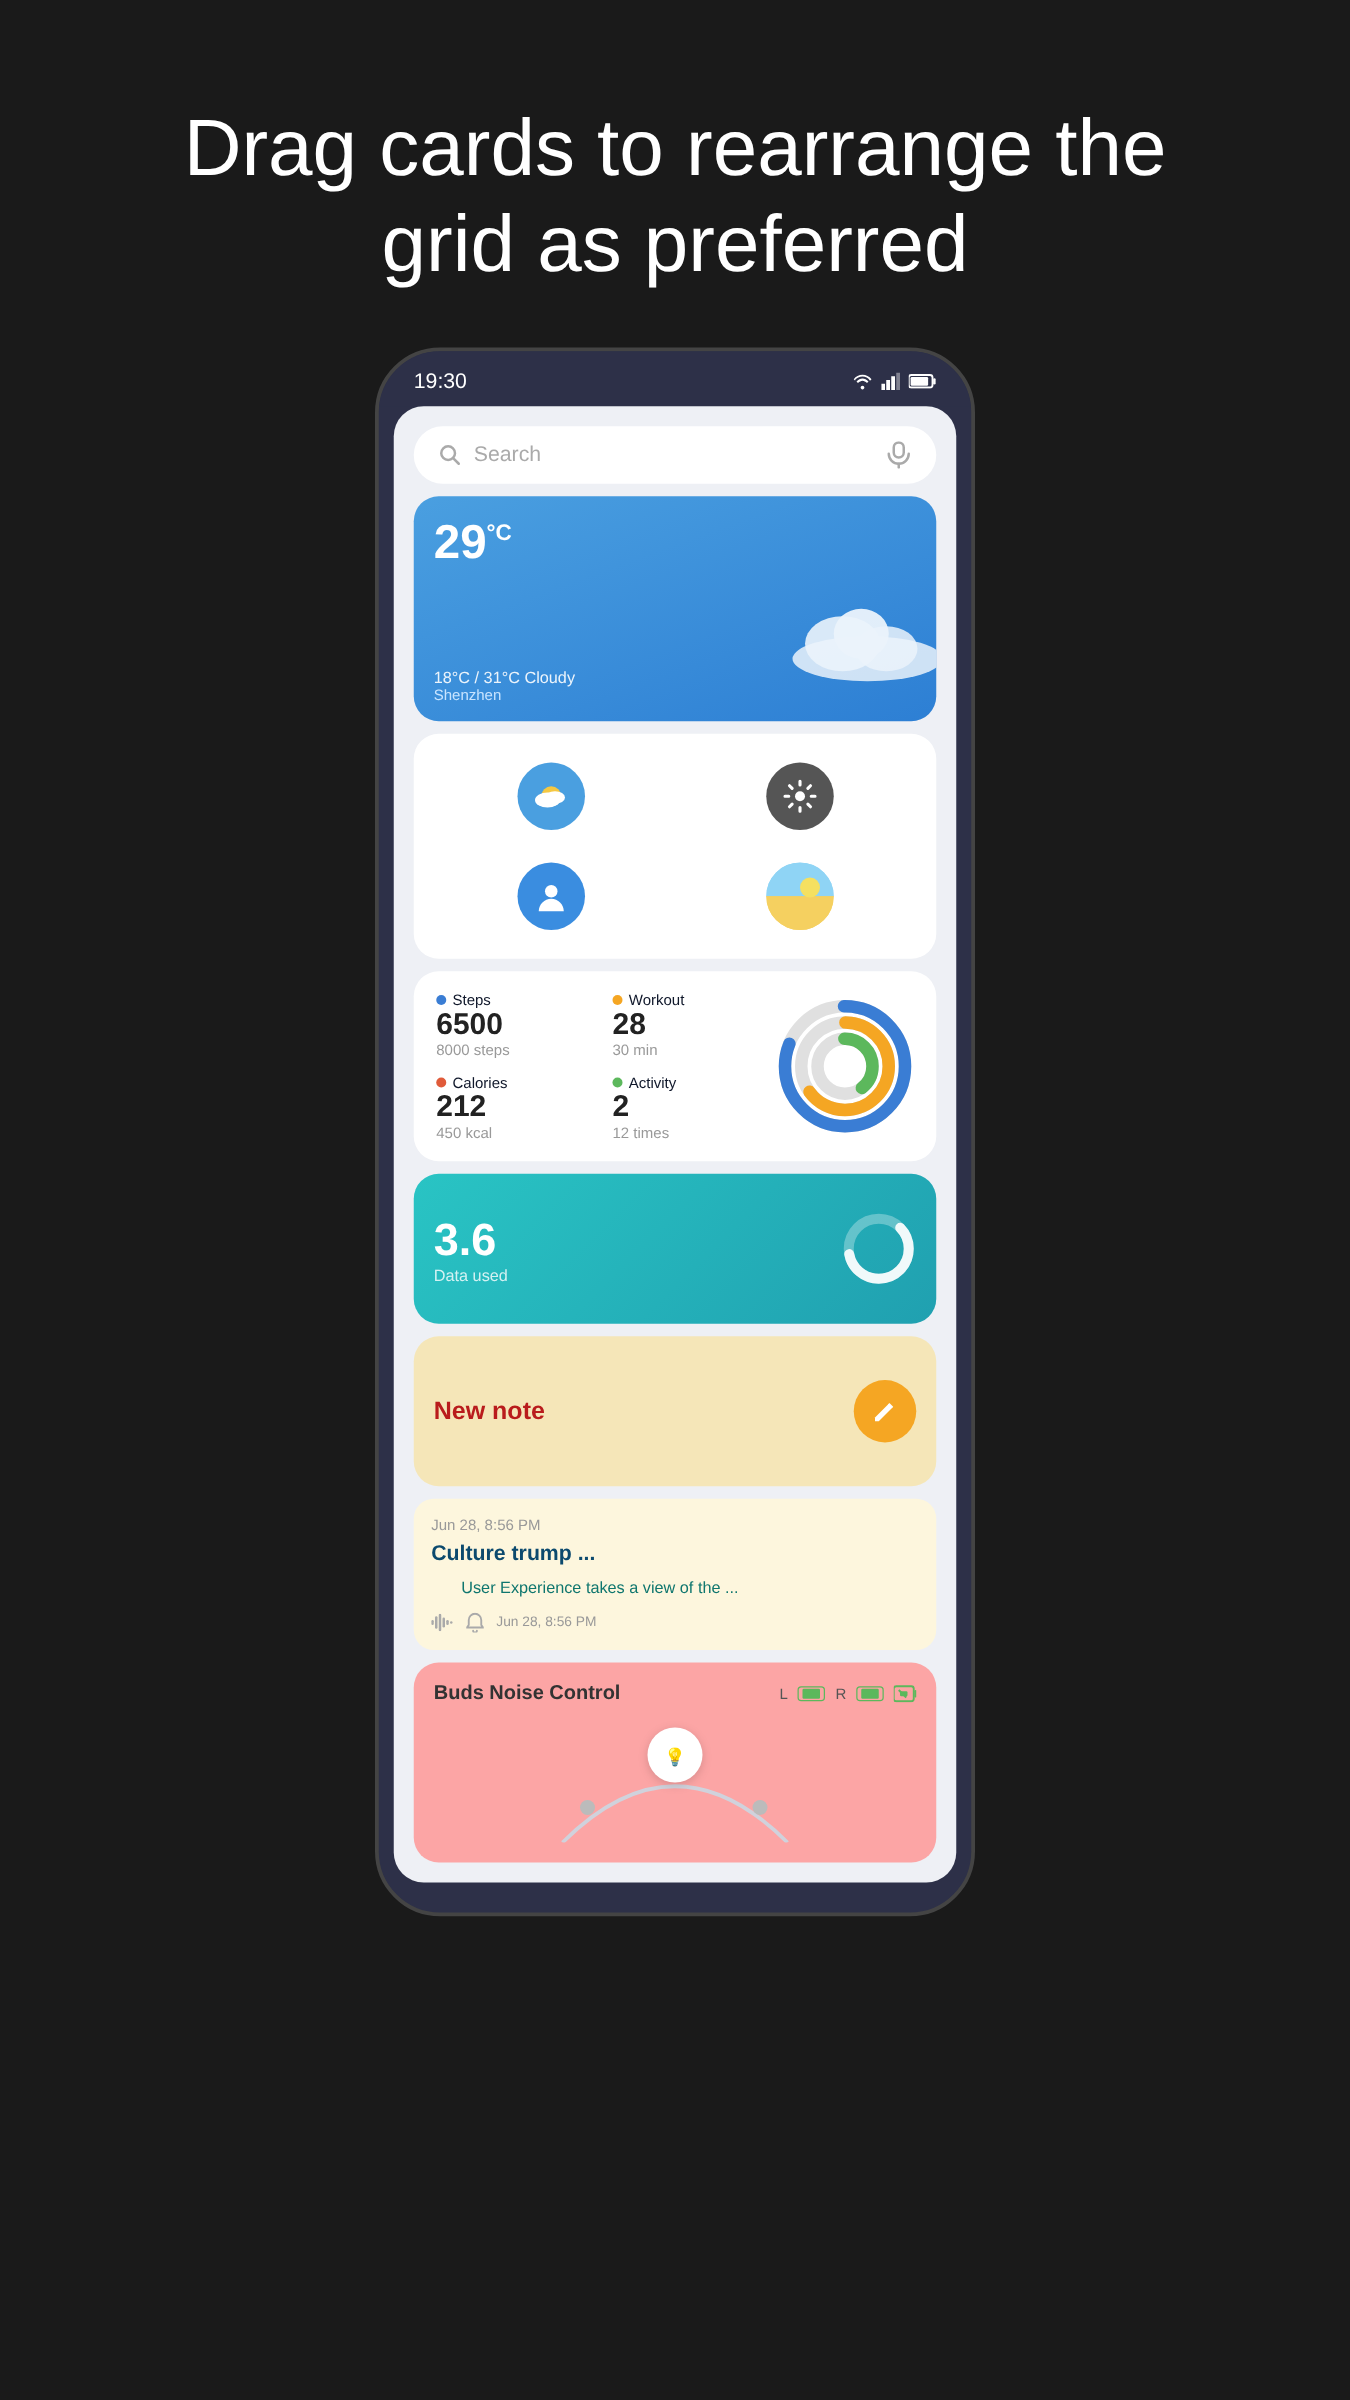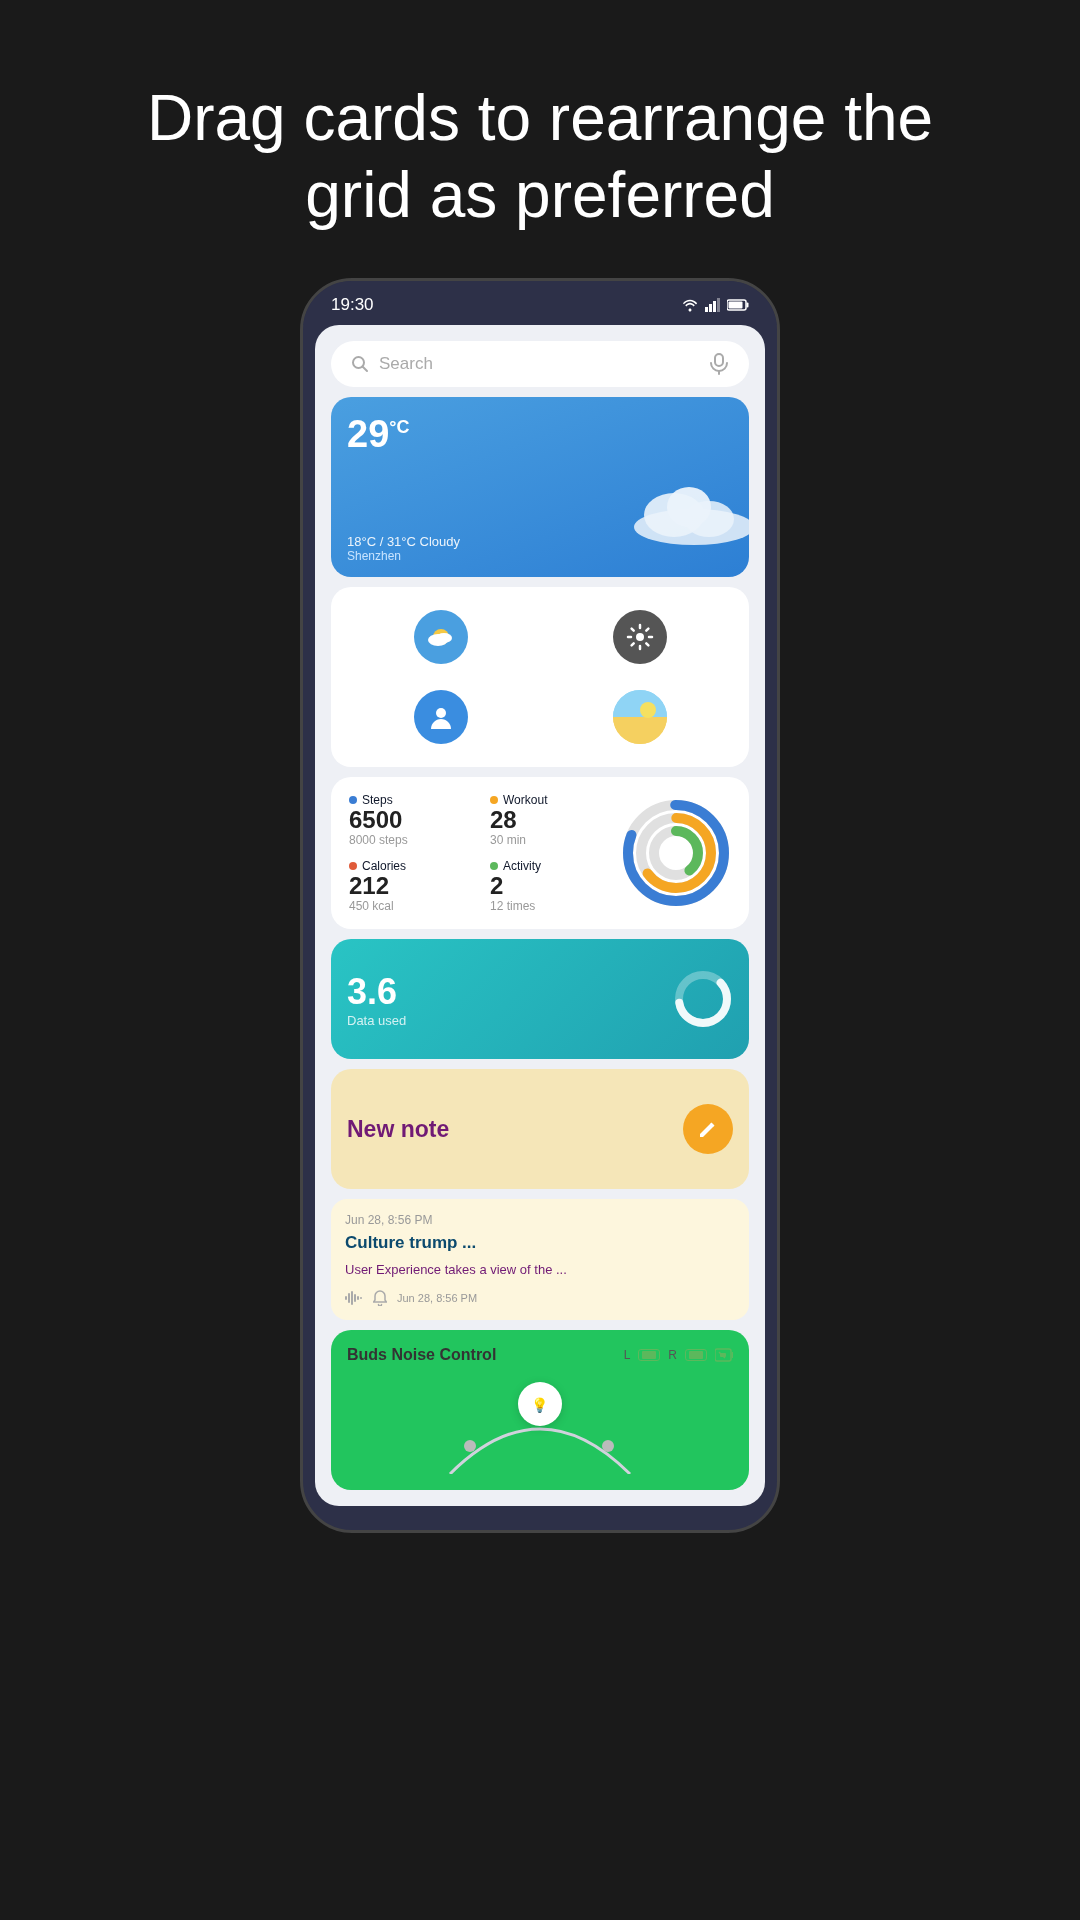--- a/index.html
+++ b/index.html
@@ -233,23 +233,23 @@
       flex: 1;
       background: #f5e6b8;
       border-radius: 20px;
       padding: 16px;
       display: flex;
       align-items: center;
       justify-content: space-between;
       min-height: 120px;
     }
     .note-label {
-      font-size: 23px;
+      font-size: 20px;
       font-weight: 600;
-      color: #701a75;
+      color: #b91c1c;
     }
     .note-btn {
       width: 50px; height: 50px;
       background: #f5a623;
       border-radius: 50%;
       display: flex;
       align-items: center;
       justify-content: center;
       font-size: 22px;
       color: #fff;
@@ -268,35 +268,36 @@
       margin-bottom: 6px;
     }
     .news-title {
       font-size: 17px;
       font-weight: 700;
       color: #0c4a6e;
       margin-bottom: 8px;
     }
     .news-excerpt {
       font-size: 13px;
-      color: #701a75;
+      color: #0f766e;
       line-height: 1.4;
       margin-bottom: 10px;
+      margin-left: 24px;
     }
     .news-footer {
       display: flex;
       align-items: center;
       gap: 10px;
       font-size: 11px;
       color: #999;
     }
 
     
     .buds-card {
-      background: #22c55e;
+      background: #fca5a5;
       border-radius: 20px;
       padding: 16px;
       min-height: 160px;
       overflow: hidden;
     }
     .buds-header {
       display: flex;
       align-items: center;
       justify-content: space-between;
       margin-bottom: 10px;

